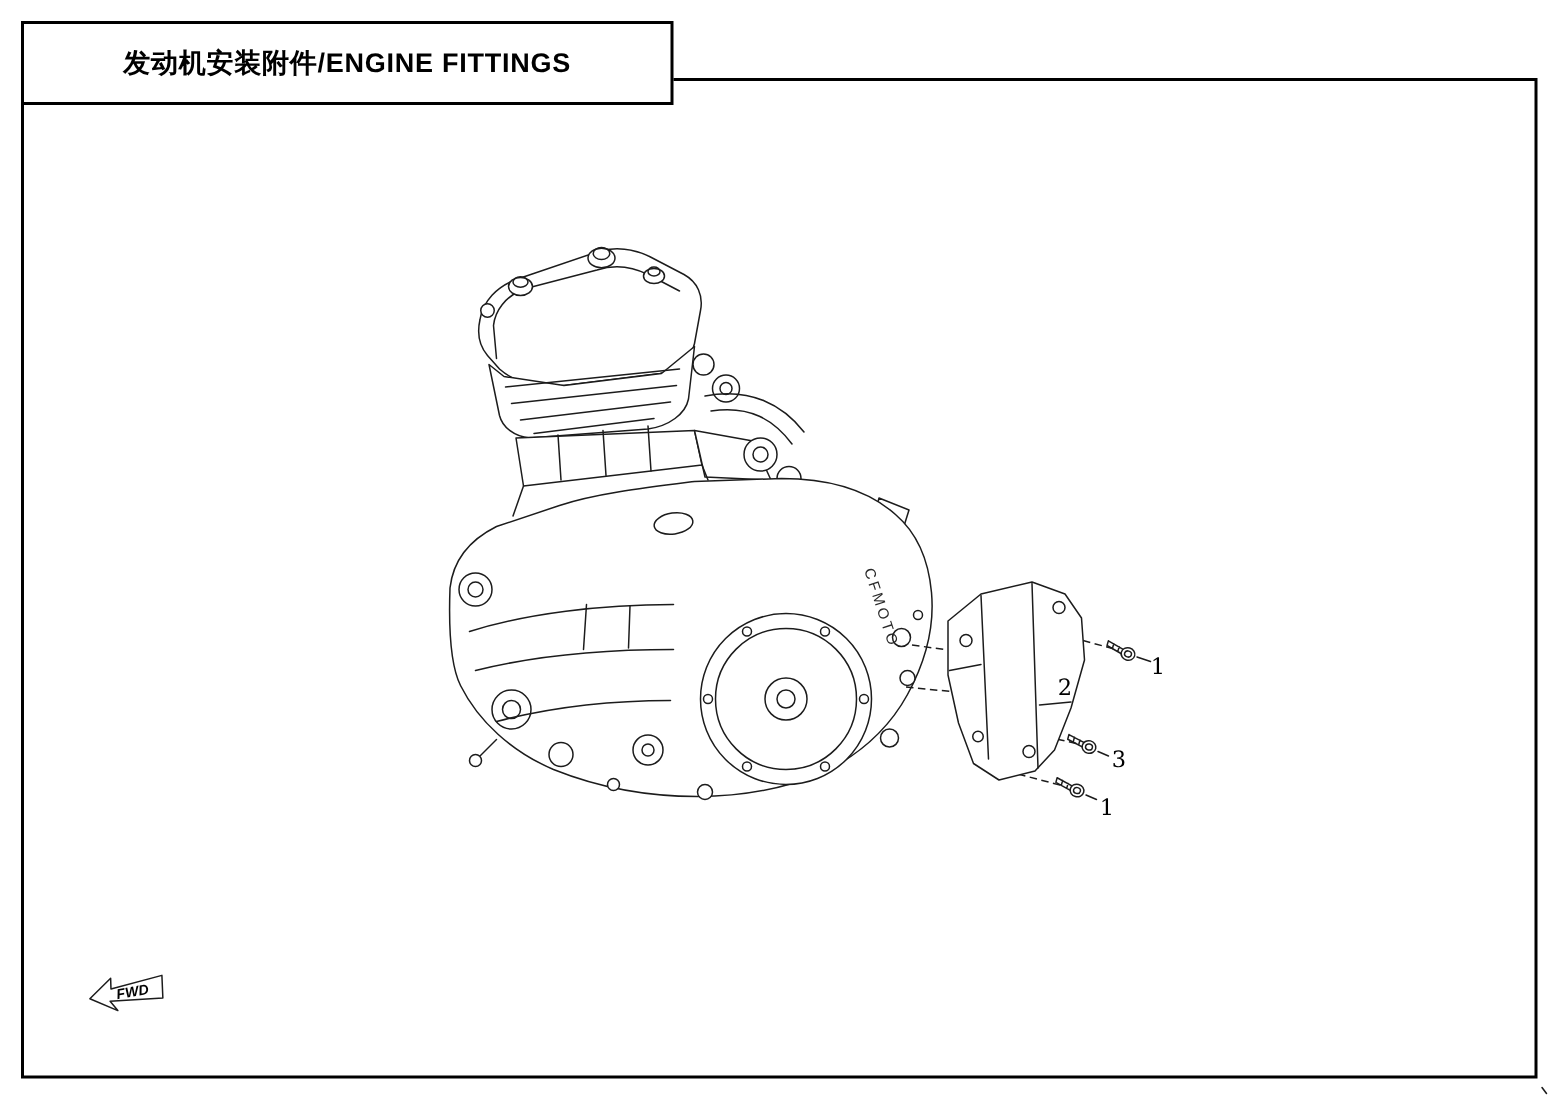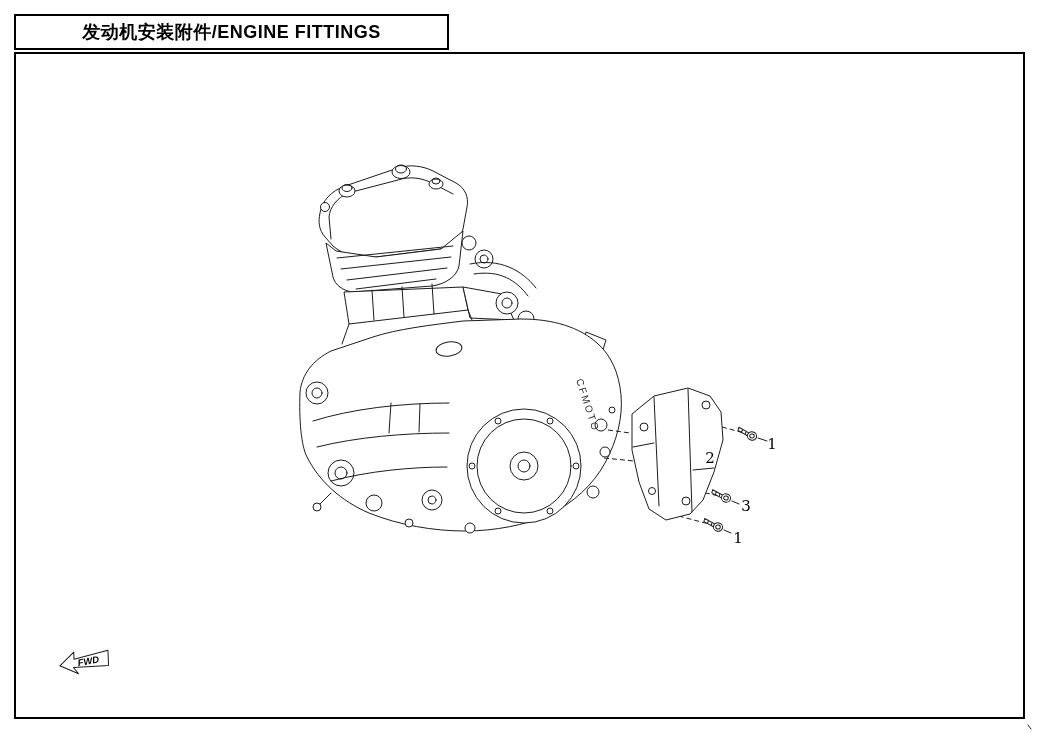--- a/index.html
+++ b/index.html
@@ -9,21 +9,21 @@
     font-family:"Liberation Sans", sans-serif;
     position:relative;
   }
   .page { position:relative; width:1039px; height:734px; background:#ffffff; overflow:hidden; }
 
   .main-frame {
     position:absolute; left:14px; top:52px; width:1011px; height:667px;
     border:2px solid #000; background:#ffffff;
   }
   .title-box {
-    position:absolute; left:14px; top:14px; width:435px; height:36px;
+    position:absolute; left:14px; top:14px; width:435px; height:56px;
     border:2px solid #000; background:#ffffff;
     display:flex; align-items:center; justify-content:center;
   }
   .title-box .title-text {
     font-size:18px; font-weight:700; color:#000; letter-spacing:0.5px;
     white-space:nowrap;
   }
 
   svg.diagram { position:absolute; left:0; top:0; width:1039px; height:734px; }
 

